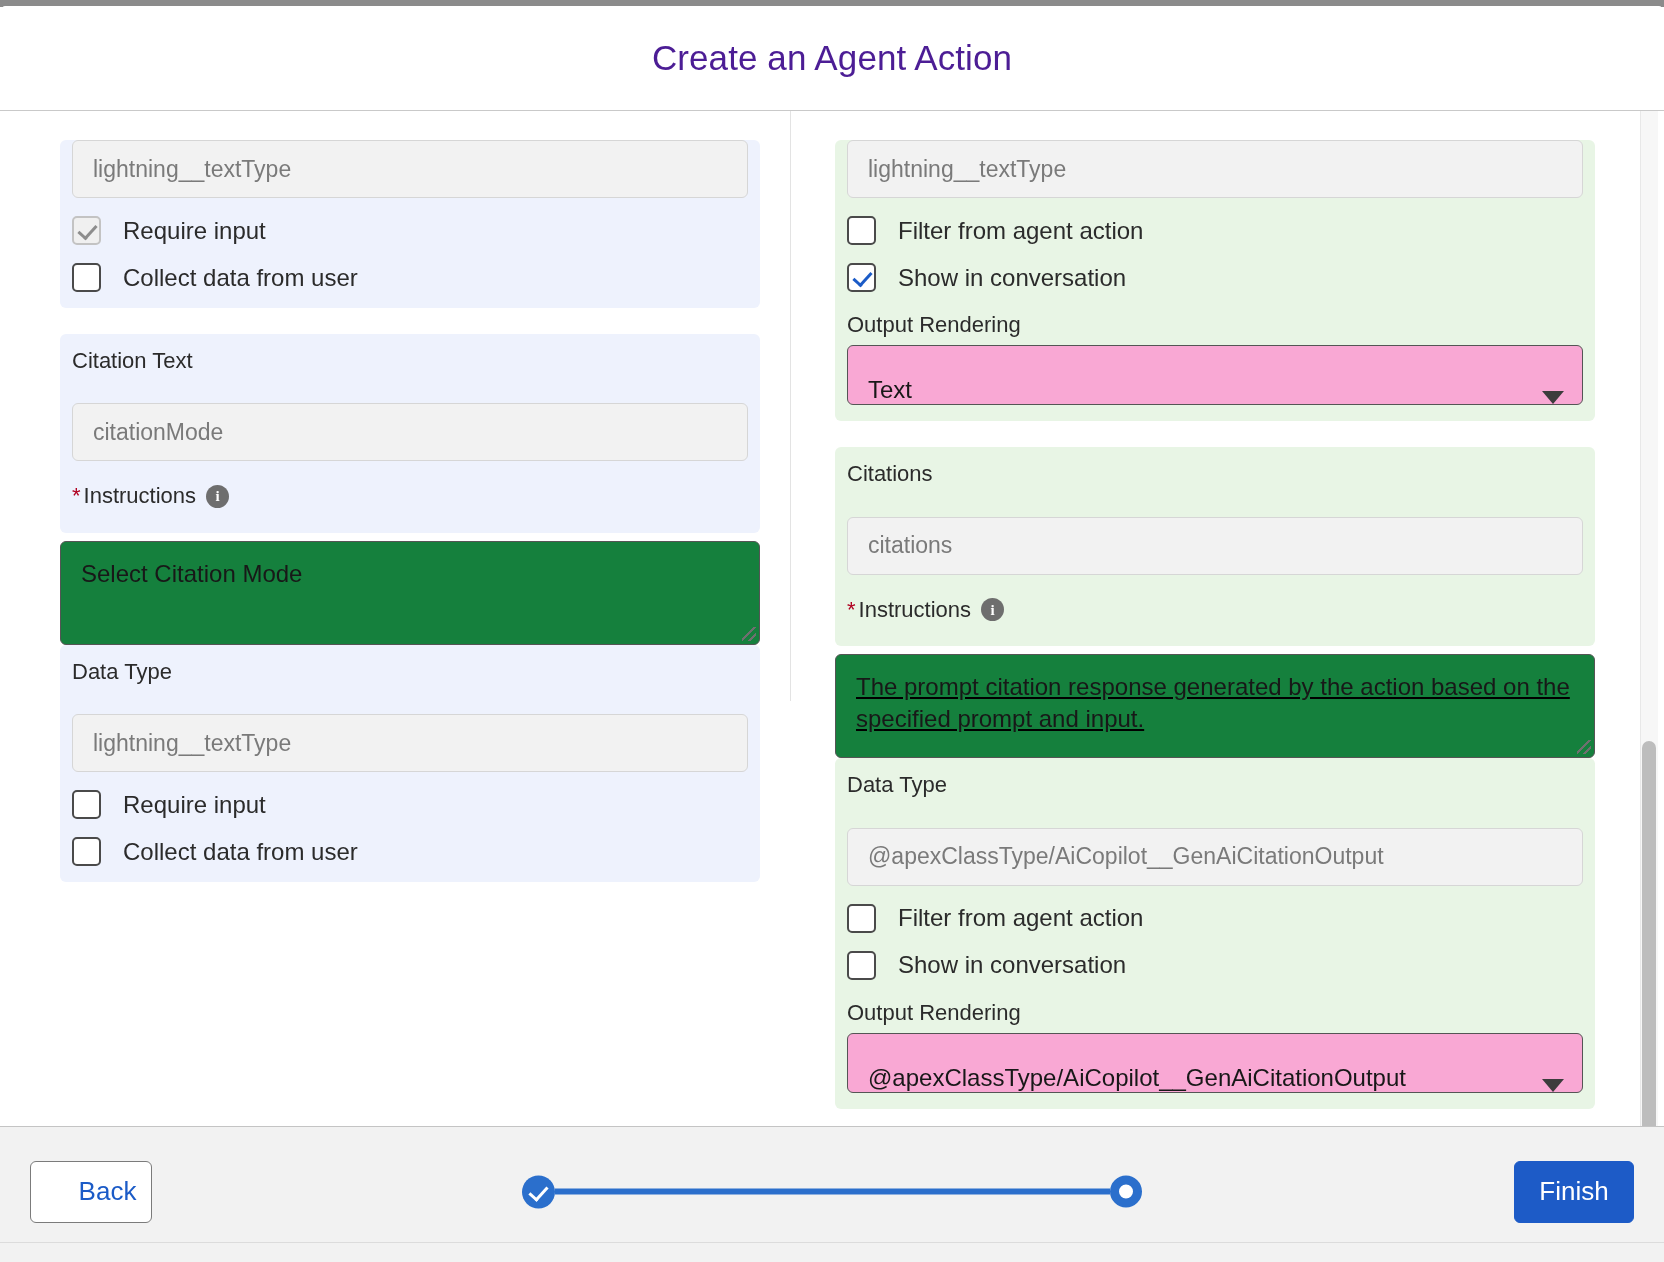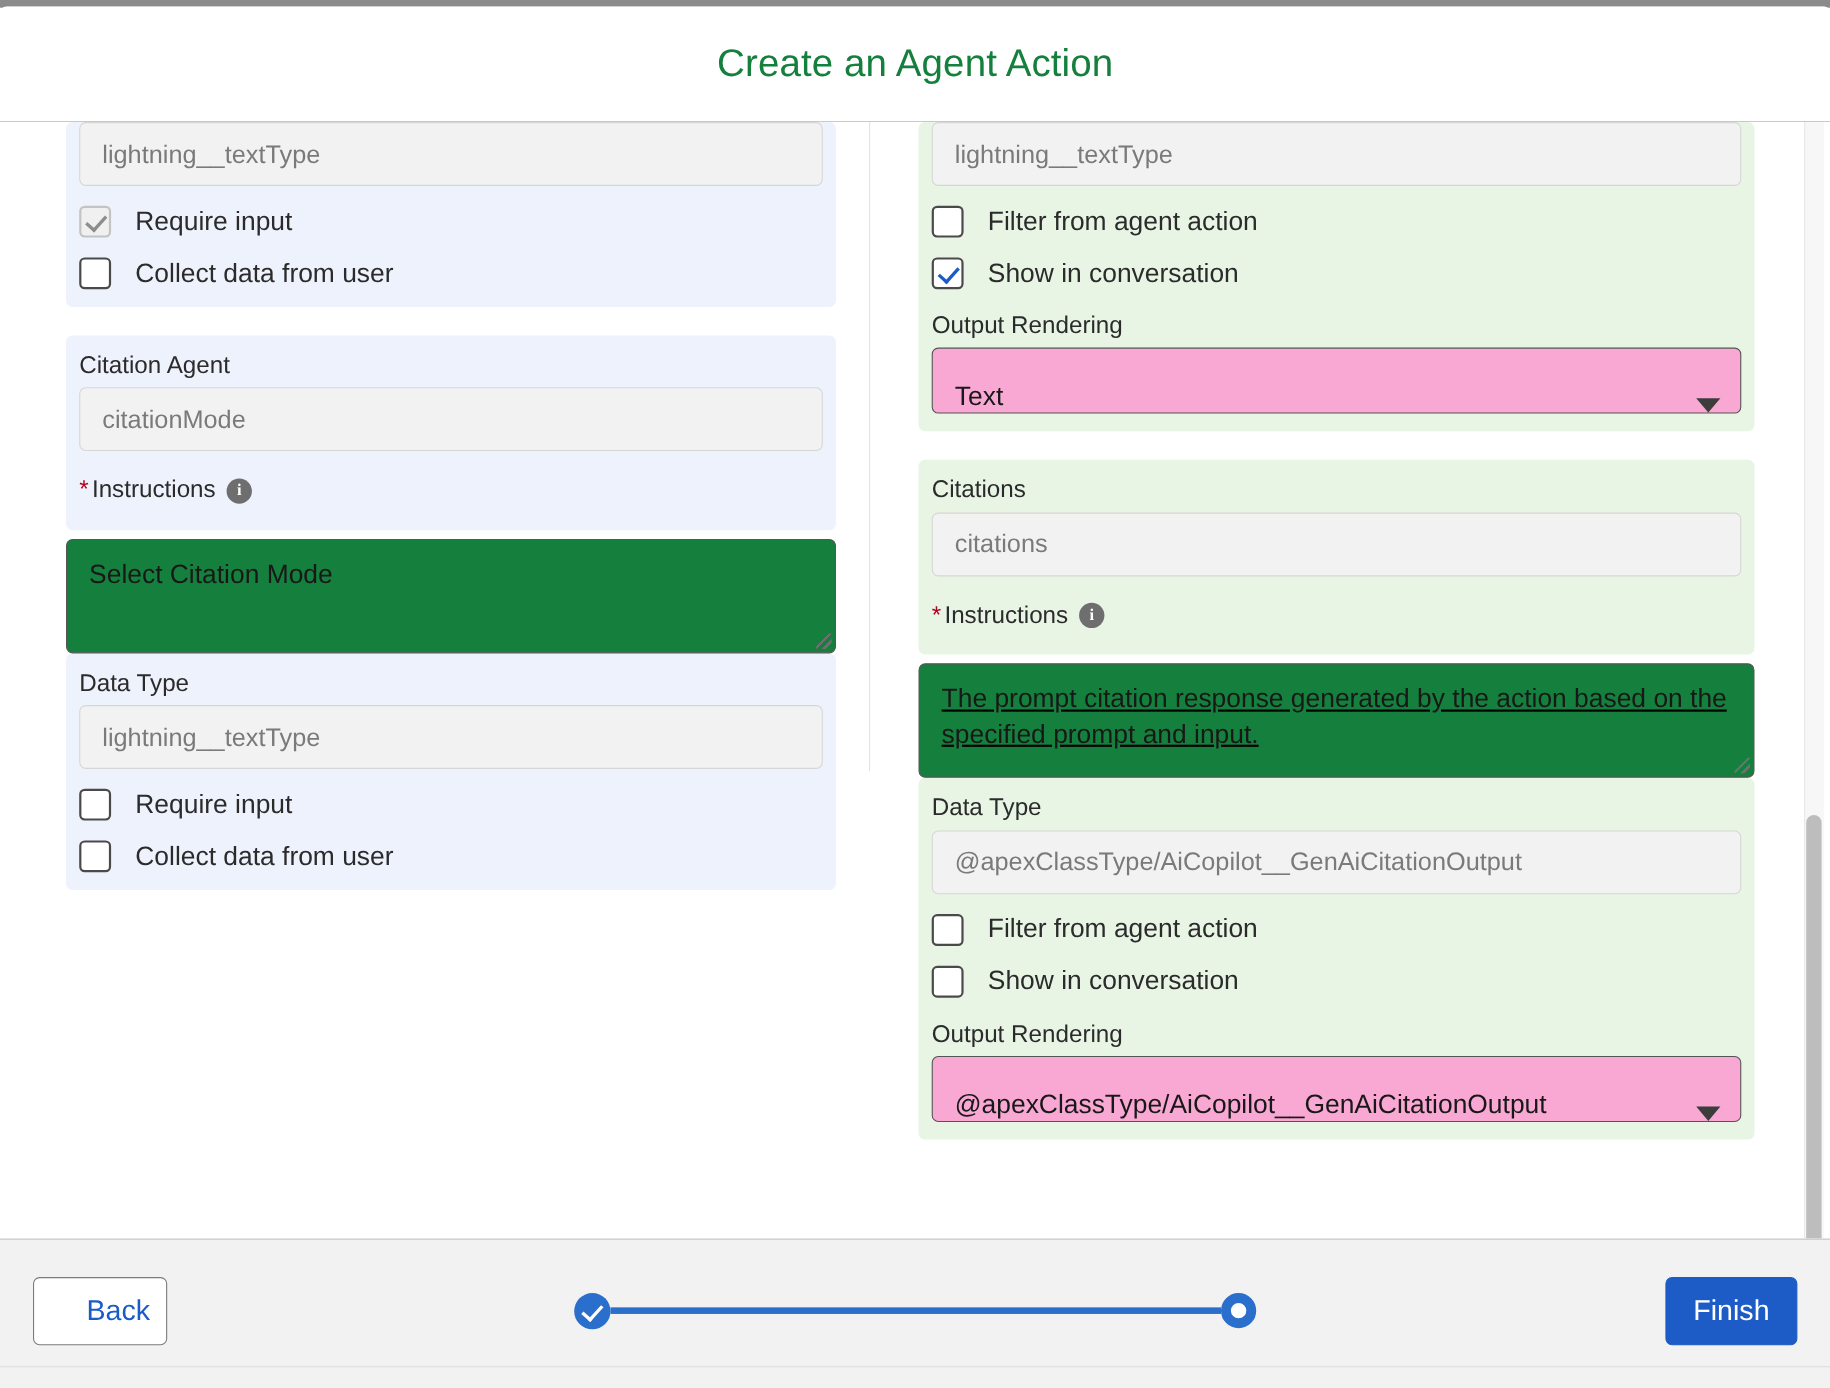--- a/index.html
+++ b/index.html
@@ -31,21 +31,21 @@
   }
 
   .modal-header {
     height: 105px;
     flex: 0 0 105px;
     display: flex; align-items: center; justify-content: center;
     border-bottom: 1px solid #c9c9c9;
     background: #fff;
   }
   .modal-title {
-    font-size: 35px; font-weight: 400; color: #15803d;
+    font-size: 35px; font-weight: 400; color: #4c1d95;
     letter-spacing: .1px;
   }
 
   .modal-body {
     flex: 1 1 auto;
     position: relative;
     background: #fff;
     overflow: hidden;
   }
 
@@ -80,21 +80,21 @@
   .field-label .req { color: #b00020; margin-right: 3px; }
 
   .readonly-box {
     background: #f2f2f2;
     border: 1px solid #d6d6d6;
     border-radius: 6px;
     height: 58px;
     display: flex; align-items: center;
     padding: 0 20px;
     font-size: 23px; color: #7a7a7a;
-    white-space: nowrap; overflow: hidden;
+    white-space: nowrap; overflow: hidden; margin-top: 29px;
   }
 
   .checkrow {
     display: flex; align-items: center;
     gap: 22px;
     margin-top: 18px;
   }
   .checkbox {
     width: 29px; height: 29px; flex: 0 0 29px;
     border-radius: 5px;
@@ -245,21 +245,21 @@
             <span class="checkbox checked disabled"></span>
             <span class="checkrow-label">Require input</span>
           </div>
           <div class="checkrow">
             <span class="checkbox"></span>
             <span class="checkrow-label">Collect data from user</span>
           </div>
         </div>
 
         <div class="card card-input">
-          <div class="field-label">Citation Agent</div>
+          <div class="field-label">Citation Text</div>
           <div class="readonly-box">citationMode</div>
 
           <div class="field-label" style="margin-top:22px;">
             <span class="req">*</span><span>Instructions</span><span class="info-icon">i</span>
           </div>
         </div>
 
         <div style="margin-top:-18px;">
           <div class="textarea-box tall">
             <span>Select Citation Mode</span>

